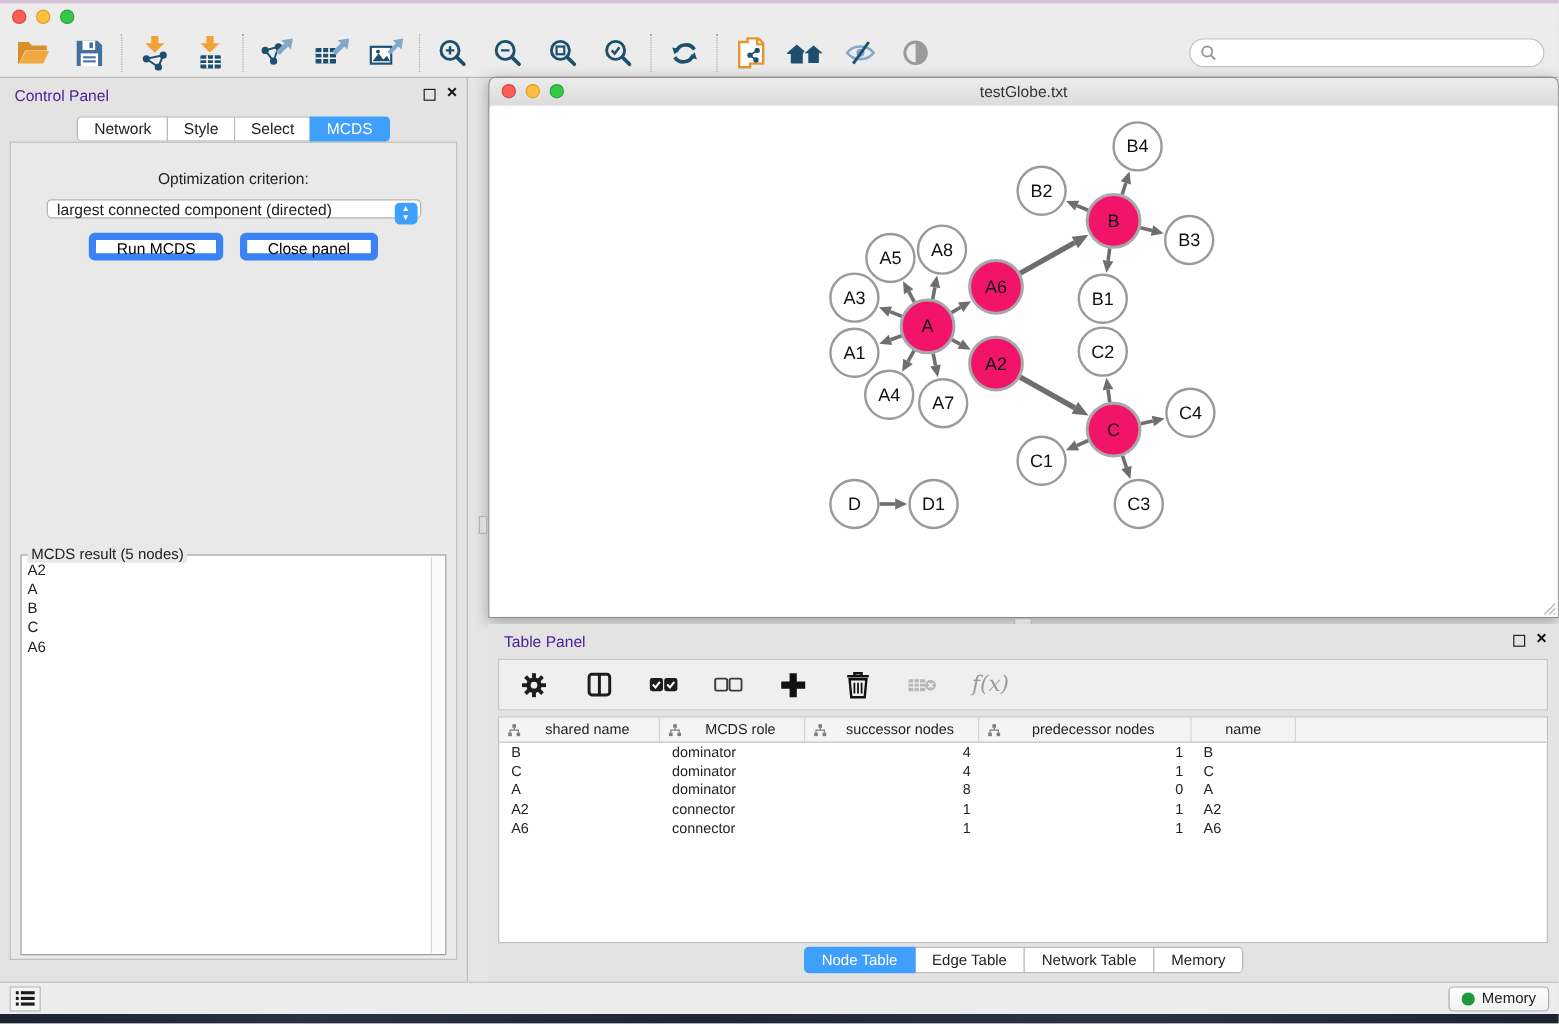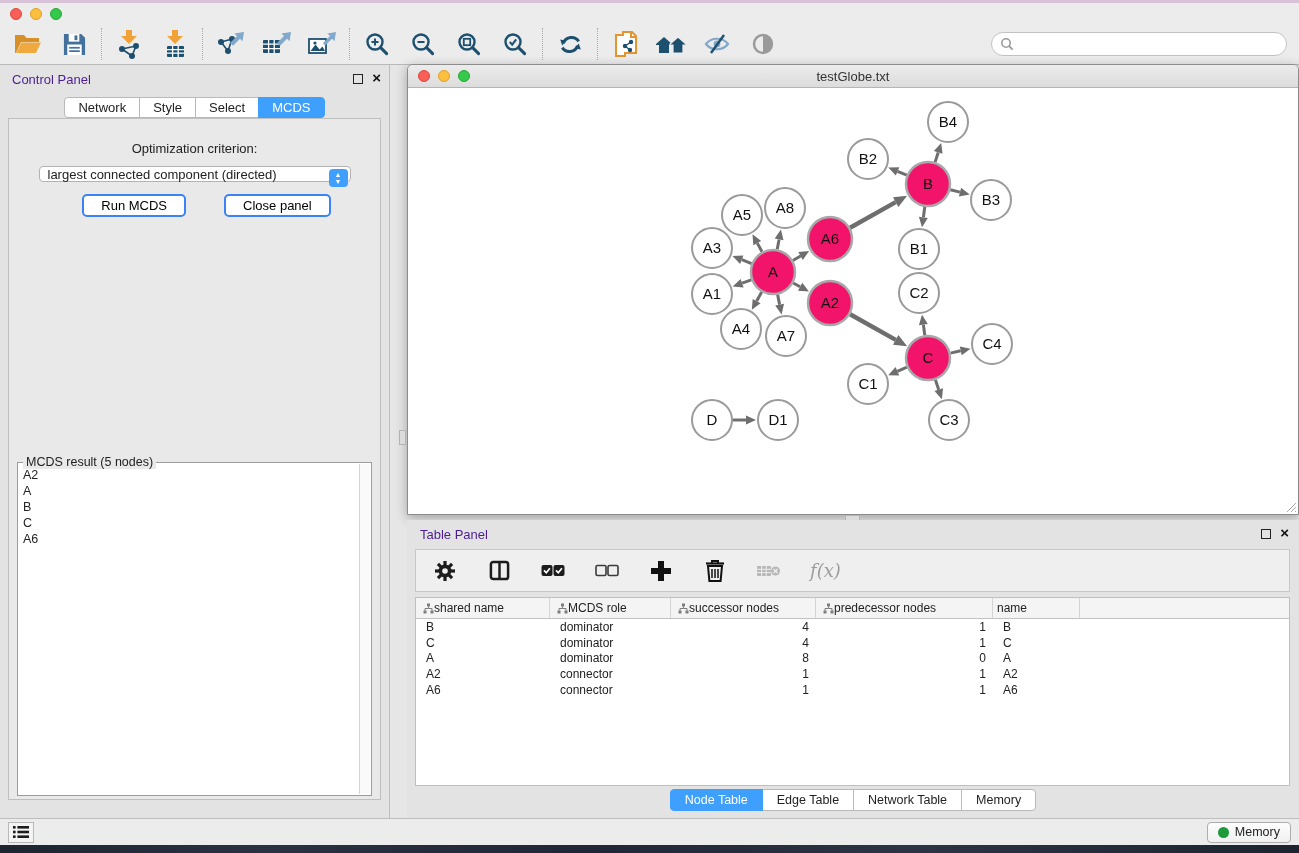--- a/index.html
+++ b/index.html
@@ -50,22 +50,22 @@
 
   .cp-content { position:absolute; left:8px; right:8px; top:53px; bottom:18px;
     background:#e9e9e9; border:1px solid #bfbfbf; }
   .opt-label { text-align:center; margin-top:22px; font-size:13px; }
   .dropdown { margin:10px auto 0; width:312px; height:16px; background:#fff; border:1px solid #b3b3b3;
     border-radius:4px; display:flex; align-items:center; padding-left:8px; font-size:13px; position:relative; }
   .dd-stepper { position:absolute; right:2px; top:2px; width:19px; height:18px; background:#3f9ffc;
     border-radius:4px; display:flex; flex-direction:column; align-items:center; justify-content:center; }
   .dd-stepper span { color:#fff; font-size:7px; line-height:7px; }
   .btn-row { display:flex; justify-content:center; gap:14px; margin-top:12px; }
-  .cp-btn { height:23px; padding:0 17px; background:#fff; border:2px solid #3b82f6; border-radius:5px;
-    font-size:13px; font-family:"Liberation Sans",sans-serif;margin-left:24px; }
+  .cp-btn { height:23px; padding:0 17px; background:#fff; border:6px solid #3b82f6; border-radius:5px;
+    font-size:13px; font-family:"Liberation Sans",sans-serif; }
 
   .result-box { position:absolute; left:8px; right:8px; top:343px; bottom:3px; background:#fff;
     border:1px solid #9c9c9c; }
   .result-legend { position:absolute; top:-8px; left:5px; background:#e9e9e9; padding:0 3px; font-size:12.5px; }
   .result-scroll { position:absolute; top:1px; bottom:1px; right:1px; width:11px; background:#fafafa;
     border-left:1px solid #d5d5d5; }
   .result-list { position:absolute; inset:4px 14px 2px 5px; overflow:hidden; }
   .result-item { font-size:12.5px; height:16px; line-height:16px; }
 
   
@@ -86,21 +86,21 @@
   .tp-toolbar { position:absolute; left:8px; right:9px; top:29px; height:43px; background:#efefef;
     border:1px solid #c8c8c8; display:flex; align-items:center; gap:28px; padding-left:16px; }
   .tp-btn { display:flex; align-items:center; justify-content:center; min-width:26px; height:30px; }
   .fx-label { font-family:"DejaVu Serif", serif; font-style:italic; font-size:18px; color:#9b9b9b; }
 
   .tbl { position:absolute; left:8px; right:9px; top:77px; height:189px; background:#fff; border:1px solid #bfbfbf; overflow:hidden; }
   .tbl-head { display:flex; height:21px; background:#f4f4f4; border-bottom:1px solid #c2c2c2; }
   .th { display:flex; align-items:center; border-right:1px solid #d4d4d4; padding:0 4px; }
   .th.filler { flex:1; border-right:none; }
   .th svg { margin-left:3px; flex:0 0 auto; }
-  .th-label { flex:1; text-align:left; font-size:12px; color:#222; white-space:nowrap; overflow:hidden; }
+  .th-label { flex:1; text-align:center; font-size:12px; color:#222; white-space:nowrap; overflow:hidden; }
   .tr { display:flex; height:15.8px; align-items:center; }
   .td { font-size:12px; white-space:nowrap; overflow:hidden; }
   .td.left { text-align:left; padding-left:10px; }
   .td.right { text-align:right; padding-right:7px; }
 
   .tp-tabs { top:269px; }
   .tp-tabs .seg-tab { font-size:12.5px; padding:3px 14px; }
 
   
   .statusbar { position:absolute; top:818px; left:0; right:0; height:27px; background:#ececec;

